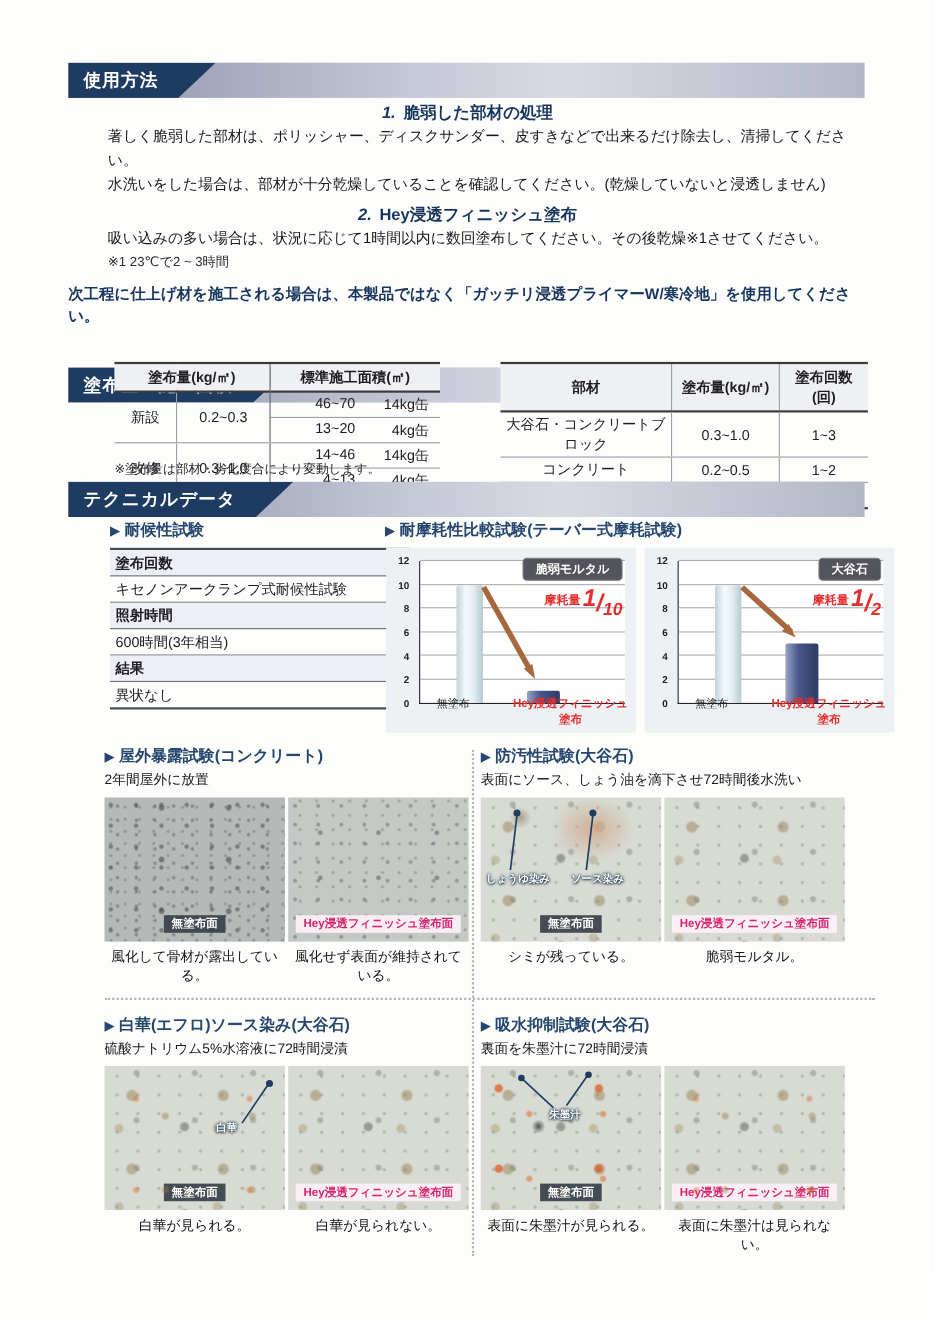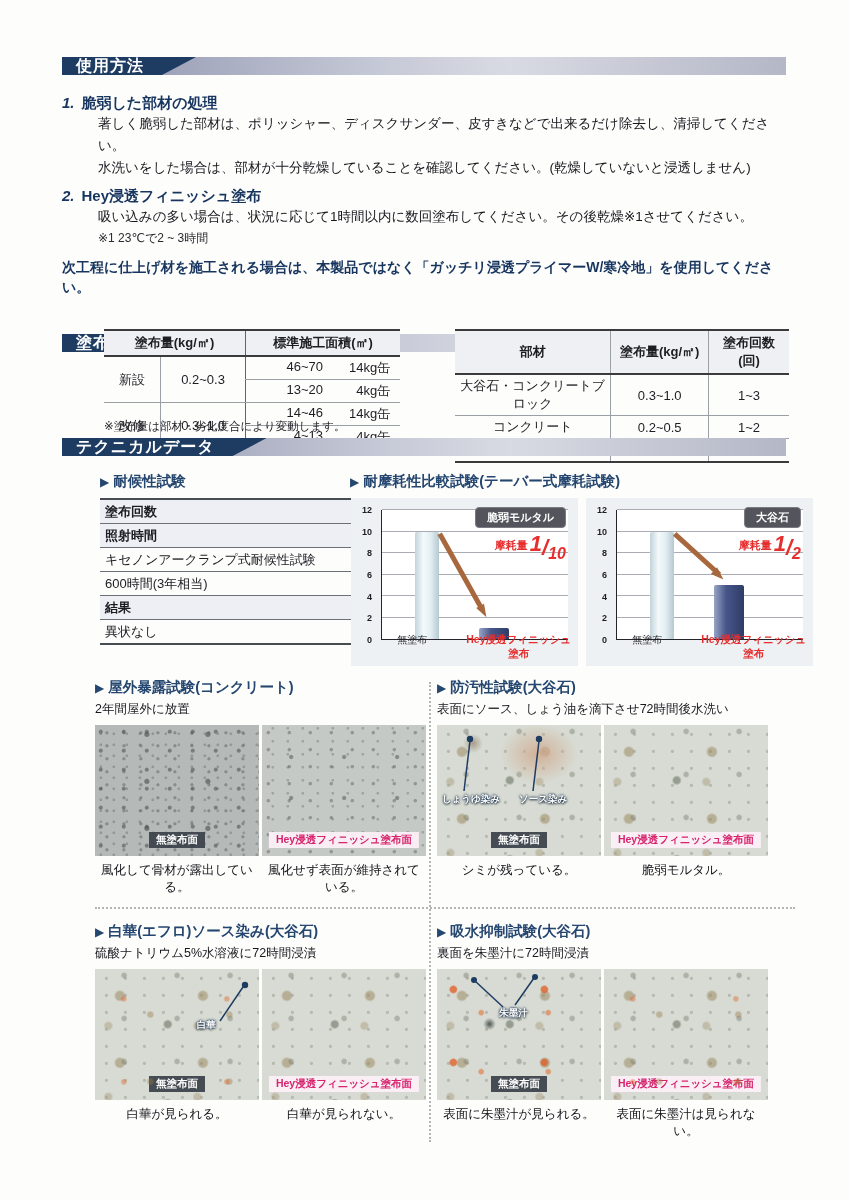--- a/index.html
+++ b/index.html
@@ -1,28 +1,28 @@
 <!DOCTYPE html>
 <html><head>
 <meta charset="utf-8">
 <style>
   html,body{margin:0;padding:0;background:#e9e9e9;}
   .page{position:relative;width:849px;height:1200px;background:#fdfdfc;overflow:hidden;
         font-family:"Liberation Sans","DejaVu Sans",sans-serif;color:#1c1c22;}
 
   
-  .banner{position:absolute;left:62px;width:724px;height:18px;
+  .banner{position:absolute;left:62px;width:724px;height:32px;
           background:linear-gradient(90deg,#8d92ad 0%,#c7cad7 45%,#d8dae3 62%,#b4b7c6 100%);}
   .banner .navy{position:absolute;left:0;top:0;height:100%;background:#1e3c62;color:#fff;
           font-size:16px;font-weight:bold;letter-spacing:1px;display:flex;align-items:center;
           padding:0 52px 0 14px;clip-path:polygon(0 0,100% 0,calc(100% - 34px) 100%,0 100%);}
 
   
   .usage{position:absolute;left:62px;top:92px;width:726px;}
-  .u-head{font-weight:bold;color:#17355e;font-size:15px;line-height:21px;}
+  .u-head{font-weight:bold;color:#17355e;font-size:15px;line-height:21px;text-align:center;}
   .u-num{font-style:italic;margin-right:7px;}
   .u-line{font-size:13.5px;line-height:22px;margin-left:36px;color:#17171d;}
   .u-note{font-size:12px;line-height:20px;margin-left:36px;color:#2a2a30;}
   .u-warn{font-weight:bold;color:#17355e;font-size:14px;margin-top:9px;line-height:20px;}
   .mt6{margin-top:6px;}
 
   
   .tbl{border-collapse:collapse;font-size:13px;color:#1d1d23;
        border-top:2px solid #3b3b3b;border-bottom:2px solid #3b3b3b;}
   .tbl th{font-weight:bold;background:#eef0f3;border-bottom:2px solid #3b3b3b;padding:3px 4px;text-align:center;}
@@ -226,22 +226,22 @@
   </table>
 
   <div class="banner" style="top:438px;">
     <div class="navy">テクニカルデータ</div>
   </div>
 
   <div class="weather">
     <div class="sub-title"><span class="tri">▶</span><span>耐候性試験</span></div>
     <div class="w-rows">
       <div class="w-row lab">塗布回数</div>
+      <div class="w-row">キセノンアークランプ式耐候性試験</div>
       <div class="w-row lab">照射時間</div>
-      <div class="w-row">キセノンアークランプ式耐候性試験</div>
       <div class="w-row">600時間(3年相当)</div>
       <div class="w-row lab">結果</div>
       <div class="w-row">異状なし</div>
     </div>
   </div>
 
   <div class="sub-title abr-title"><span class="tri">▶</span><span>耐摩耗性比較試験(テーバー式摩耗試験)</span></div>
 
   <div class="chart" id="chart0">
     <div class="yticks">

